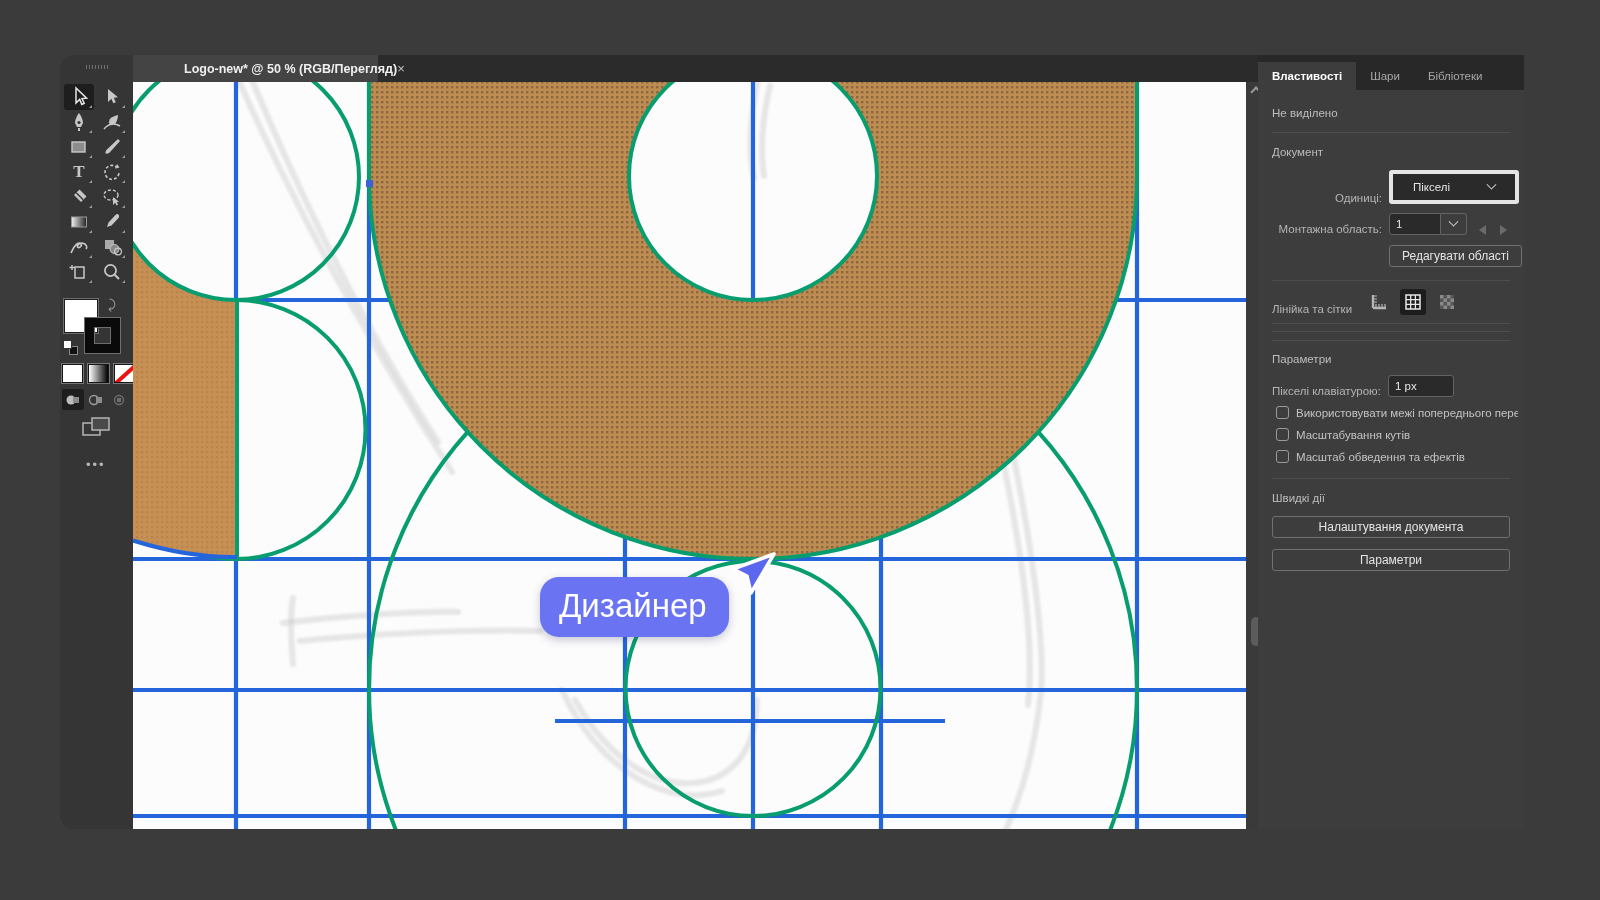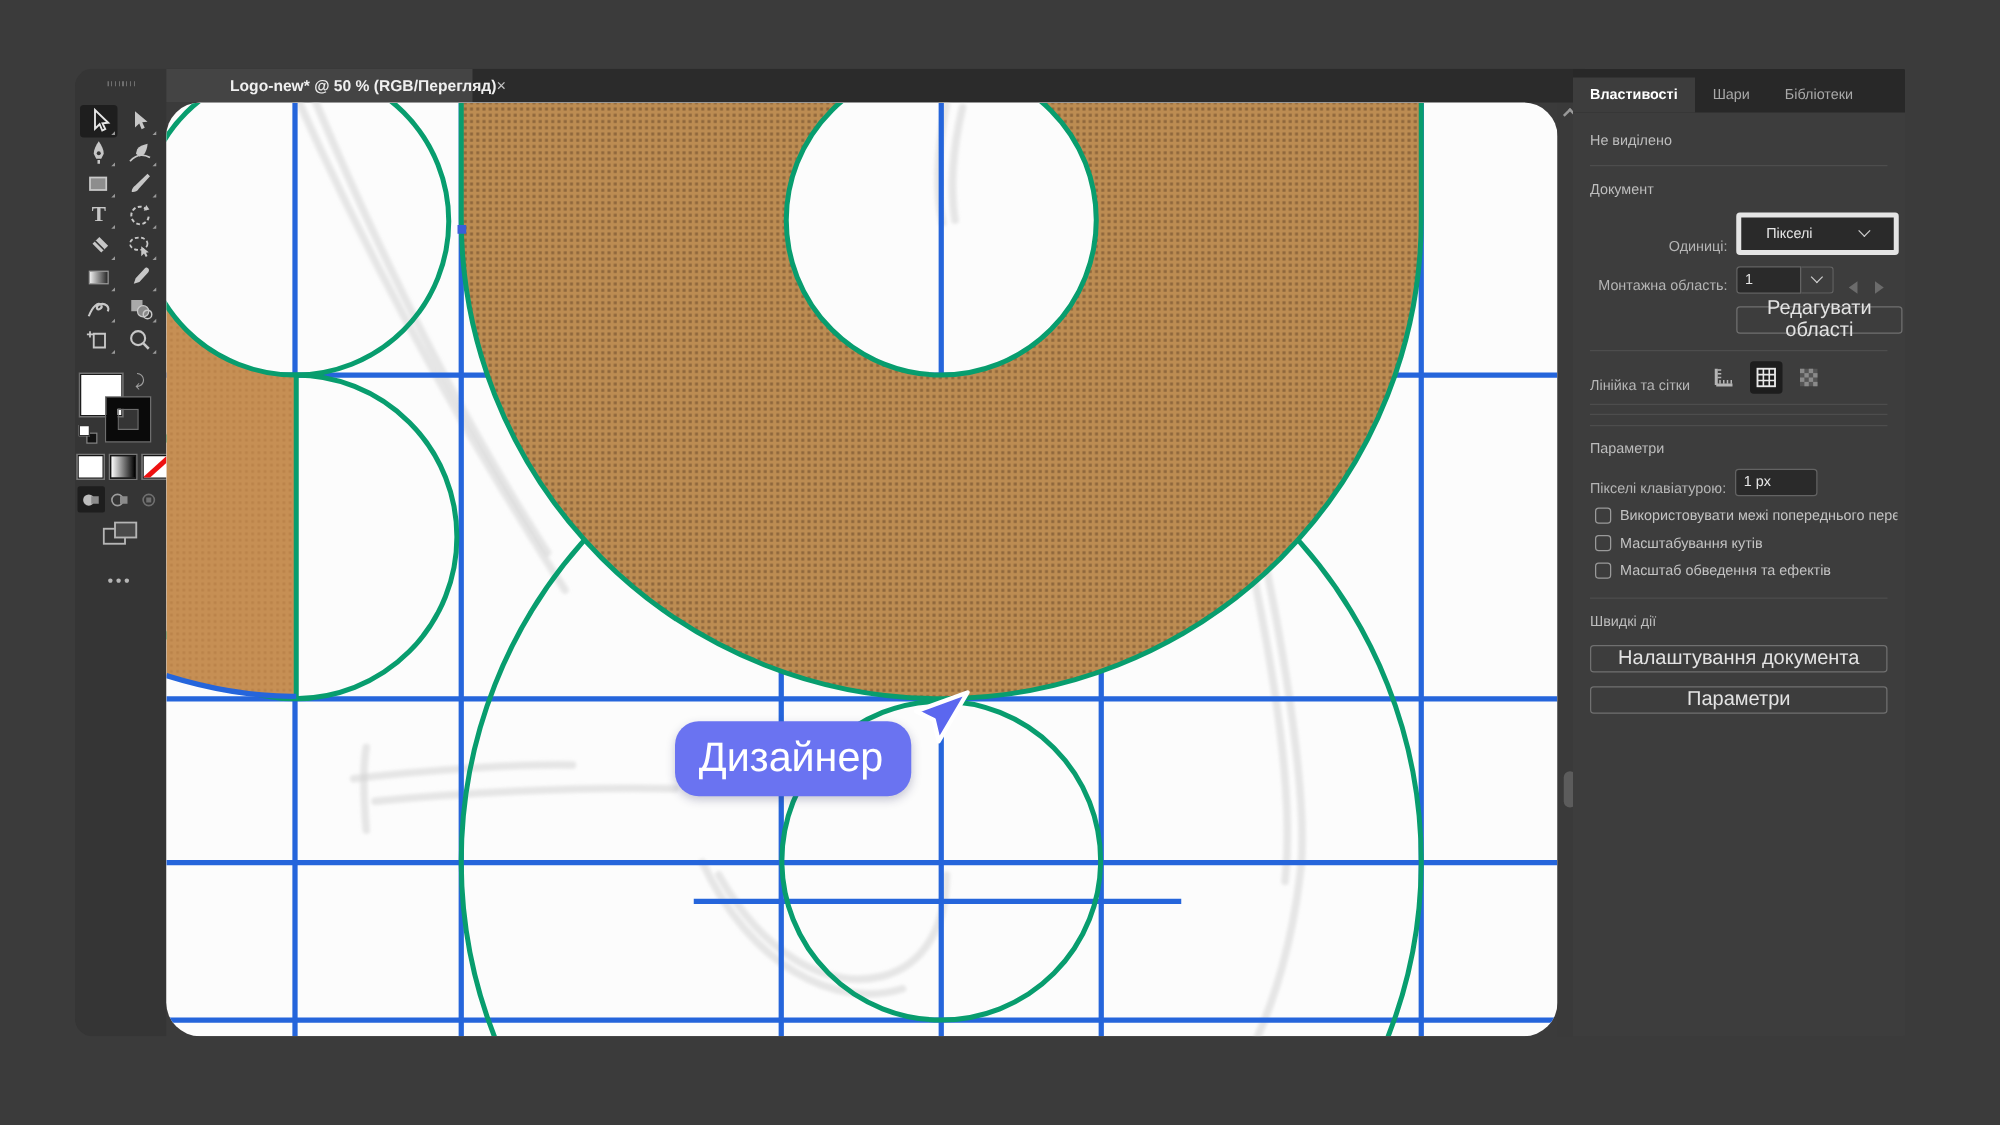--- a/index.html
+++ b/index.html
@@ -38,21 +38,21 @@
   .winicon { position:absolute; left:22px; top:128px; }
   .tooldots { position:absolute; left:26px; top:168px; color:#b5b5b5; font-size:13px; letter-spacing:2px; }
 
   
   .docbar { position:absolute; left:73px; top:0; width:1135px; height:27px; background:#2b2b2b; }
   .doctab { position:absolute; left:0; top:0; width:245px; height:27px; background:#444444; display:flex; align-items:center; }
   .doctab .t { color:#efefef; font-size:12.5px; font-weight:bold; margin-left:13px; white-space:nowrap;padding-left:38px; }
   .doctab .x { margin-left:auto; margin-right:10px; color:#c4c4c4; font-size:13px; }
 
   
-  .canvaswrap { position:absolute; left:73px; top:27px; width:1113px; height:747px; background:#fcfcfc; overflow:hidden;border-radius:27px; }
+  .canvaswrap { position:absolute; left:73px; top:27px; width:1113px; height:747px; background:#fcfcfc; overflow:hidden; }
   .canvaswrap svg.art { position:absolute; left:0; top:0; }
   .guide { stroke:var(--blue); stroke-width:4.2; fill:none; }
   .gcirc { stroke:var(--green); stroke-width:4; fill:none; }
   .sketch { stroke:#cbcbcb; stroke-width:6; fill:none; opacity:.45; stroke-linecap:round; }
   .pat-bg { fill:var(--brown); } .pat-dot { fill:var(--browndot); }
   .pat-bg2 { fill:#c68f54; } .pat-dot2 { fill:#bb834a; }
   .anchor { fill:#3a5fd9; }
 
   
   .cursor-label { position:absolute; left:407px; top:495px; width:189px; height:60px; border-radius:19px;
@@ -77,21 +77,21 @@
   .prow .lbl { width:110px; text-align:right; margin-right:7px; color:#b5b5b5; }
   .dropdown { width:130px; height:34px; background:#2a2a2a; border:4px solid #e5e5e5; border-radius:3px;
       display:flex; align-items:center; color:#e6e6e6; padding:0 20px; }
   .chev { margin-left:auto; width:7px; height:7px; border-right:1.6px solid #cfcfcf; border-bottom:1.6px solid #cfcfcf; transform:rotate(45deg) translate(-2px,-2px); }
   .combo { width:52px; height:22px; background:#2a2a2a; border:1px solid #636363; border-radius:3px 0 0 3px; color:#e6e6e6; display:flex; align-items:center; padding:0 6px; }
   .combobtn { width:26px; height:22px; border:1px solid #636363; border-left:none; border-radius:0 3px 3px 0; display:flex; align-items:center; justify-content:center; }
   .navarrows { display:flex; gap:14px; margin-left:12px; }
   .tri-l { width:0; height:0; border-top:5px solid transparent; border-bottom:5px solid transparent; border-right:7px solid #6b6b6b; }
   .tri-r { width:0; height:0; border-top:5px solid transparent; border-bottom:5px solid transparent; border-left:7px solid #6b6b6b; }
   .pbtn { height:22px; border:1px solid #707070; border-radius:3px; background:transparent; color:#e3e3e3;
-      font-size:16px; display:flex; align-items:center; justify-content:center; font-family:inherit; }
+      font-size:12px; display:flex; align-items:center; justify-content:center; font-family:inherit; }
   .iconbtn { width:26px; height:26px; display:flex; align-items:center; justify-content:center; border-radius:3px; }
   .iconbtn.active { background:#1d1d1d; }
   .checkrow { display:flex; align-items:center; margin:9px 0 0 18px; }
   .checkbox { width:13px; height:13px; border:1.5px solid #9a9a9a; border-radius:3px; margin-right:7px; flex:none; }
   .checkrow .cl { color:#c3c3c3; white-space:nowrap; overflow:hidden; max-width:222px; }
   .qbtn { margin:0 14px; width:238px; }
 </style>
 </head>
 <body>
 

